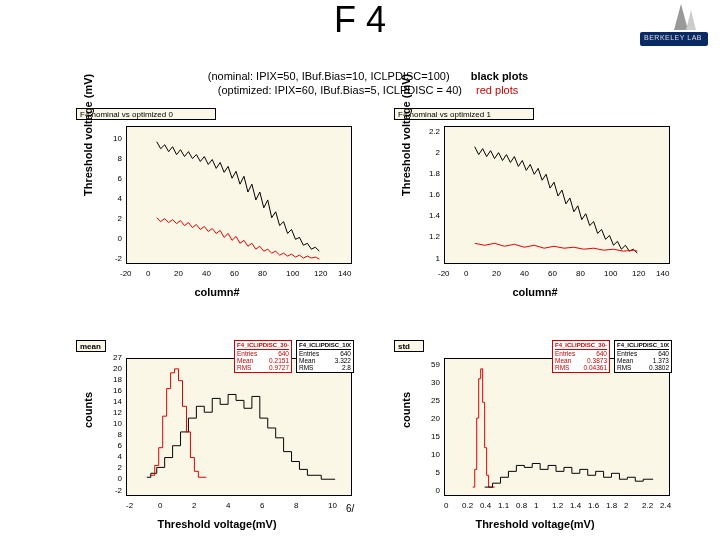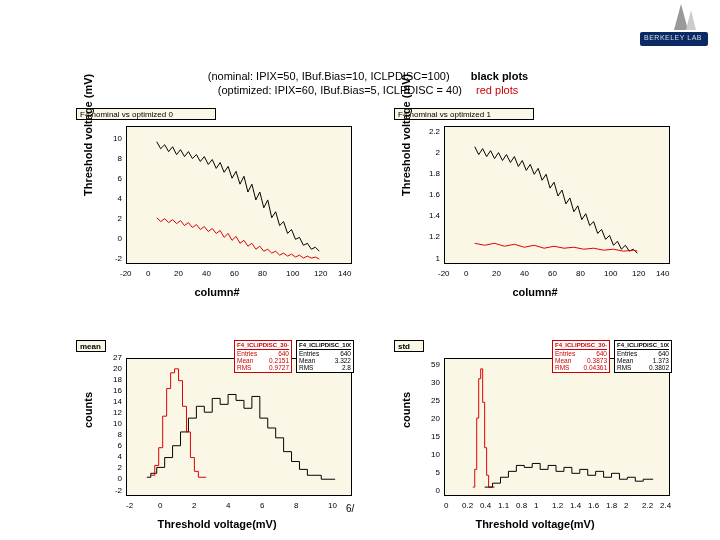--- a/index.html
+++ b/index.html
@@ -127,20 +127,21 @@
   .footer-frag {
     position:absolute;
     bottom:26px; left:346px;
     font-size:10px; color:#000;
   }
 </style>
 </head>
 <body>
 
 <div class="title-block">
+  <div class="title-sub">F 4</div>
 </div>
 
 <div class="params">
   <div class="row">
     <span class="lbl">(nominal: IPIX=50, IBuf.Bias=10, ICLPDISC=100)</span>
     <span class="black-lbl">black plots</span>
   </div>
   <div class="row">
     <span class="lbl">(optimized: IPIX=60, IBuf.Bias=5, ICLPDISC = 40)</span>
     <span class="red-lbl">red plots</span>

